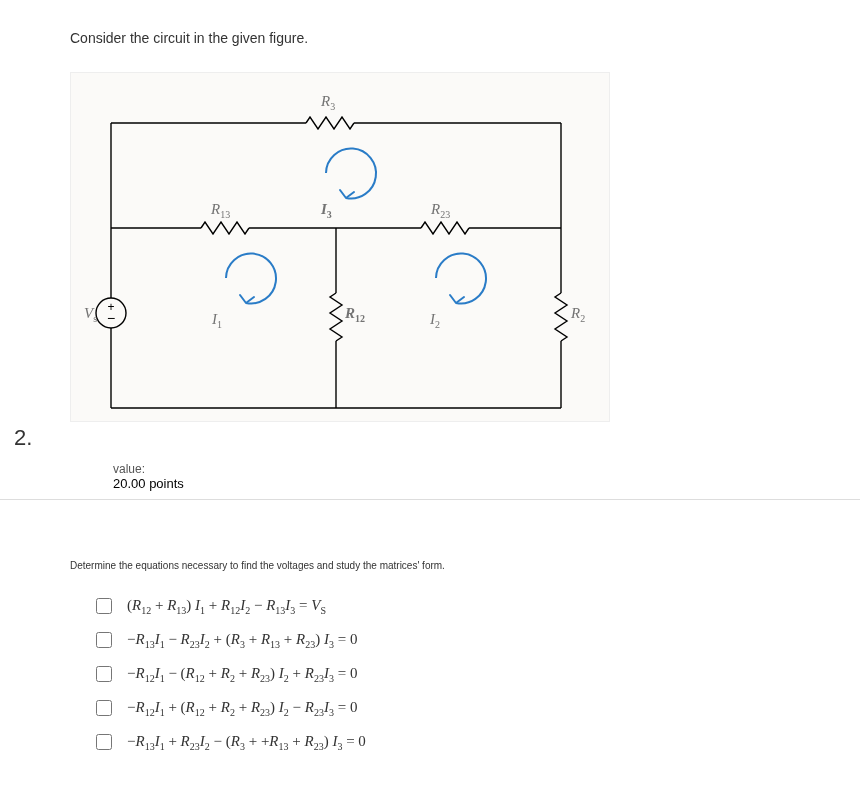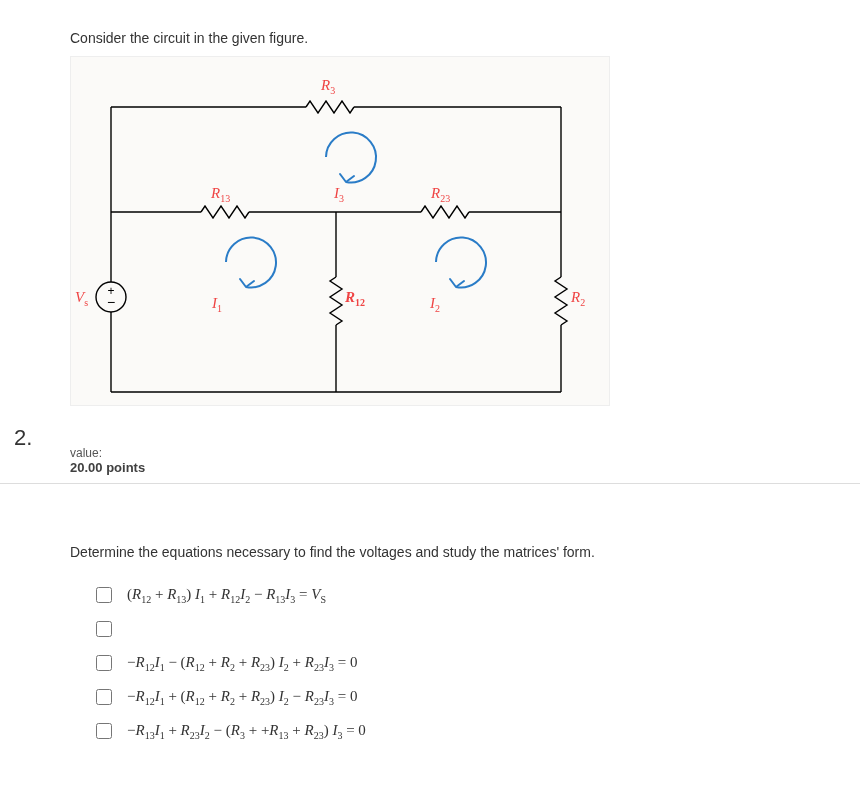--- a/index.html
+++ b/index.html
@@ -9,63 +9,64 @@
     color: #333;
     background: #fff;
     width: 860px;
   }
   .content {
     padding: 30px 20px 30px 70px;
     position: relative;
   }
   .intro {
     font-size: 14px;
-    margin: 0 0 10px 0;
+    margin: 0 0 26px 0;
   }
   .figure-box {
     width: 540px;
     height: 350px;
     background: #fbfaf8;
     border: 1px solid #eee;
     position: relative;
     margin-bottom: 40px;
   }
   .figure-box svg {
     position: absolute;
     top: 0; left: 0;
   }
   .lbl {
     position: absolute;
     font-family: "Times New Roman", serif;
     font-style: italic;
     font-size: 15px;
-    color: #ef4444;
+    color: #737373;
   }
   .sub { font-size: 10px; vertical-align: sub; font-style: normal;}
   .qnum {
     position: absolute;
     left: 14px;
     top: 425px;
     font-size: 22px;
     color: #333;
   }
   .meta {
     font-size: 12px;
     color: #555;
     margin-bottom: 8px;
-  }
-  .meta .pts { font-size: 13px; color:#404040;font-weight:bold; }
+    margin-left: 43px;
+  }
+  .meta .pts { font-size: 13px; color:#000000; }
   .divider {
     border: none;
     border-top: 1px solid #ddd;
     margin: 6px 0 60px -70px;
     width: 860px;
   }
   .prompt {
-    font-size: 14px;
+    font-size: 10px;
     margin-bottom: 24px;
   }
   .options {
     padding-left: 22px;
   }
   .opt {
     display: flex;
     align-items: center;
     gap: 12px;
     margin-bottom: 12px;
@@ -137,30 +138,30 @@
     </span>
     <span class="lbl" style="left:360px; top:128px;">
       <span>R</span><span class="sub">23</span>
     </span>
     <span class="lbl" style="left:274px; top:232px;font-weight:bold;">
       <span>R</span><span class="sub">12</span>
     </span>
     <span class="lbl" style="left:500px; top:232px;">
       <span>R</span><span class="sub">2</span>
     </span>
-    <span class="lbl" style="left:4px; top:232px;">
+    <span class="lbl" style="left:13px; top:232px;">
       <span>V</span><span class="sub">s</span>
     </span>
     <span class="lbl" style="left:141px; top:238px;">
       <span>I</span><span class="sub">1</span>
     </span>
     <span class="lbl" style="left:351px; top:238px;margin-left:8px;">
       <span>I</span><span class="sub">2</span>
     </span>
-    <span class="lbl" style="left:263px; top:128px;">
+    <span class="lbl" style="left:250px; top:128px;font-weight:bold;">
       <span>I</span><span class="sub">3</span>
     </span>
   </div>
 
   <div class="qnum">2.</div>
 
   <div class="meta">
     <div>value:</div>
     <div class="pts">20.00 points</div>
   </div>
@@ -174,20 +175,23 @@
 
     <label class="opt">
       <input type="checkbox" style="">
       <span class="eq">
         (<i>R</i><span class="ss">12</span> + <i>R</i><span class="ss">13</span>) <i>I</i><span class="ss">1</span> + <i>R</i><span class="ss">12</span><i>I</i><span class="ss">2</span> − <i>R</i><span class="ss">13</span><i>I</i><span class="ss">3</span> = <i>V</i><span class="ss">S</span>
       </span>
     </label>
 
     <label class="opt">
       <input type="checkbox" style="">
+      <span class="eq">
+        −<i>R</i><span class="ss">13</span><i>I</i><span class="ss">1</span> − <i>R</i><span class="ss">23</span><i>I</i><span class="ss">2</span> + (<i>R</i><span class="ss">3</span> + <i>R</i><span class="ss">13</span> + <i>R</i><span class="ss">23</span>) <i>I</i><span class="ss">3</span> = 0
+      </span>
     </label>
 
     <label class="opt">
       <input type="checkbox" style="">
       <span class="eq">
         −<i>R</i><span class="ss">12</span><i>I</i><span class="ss">1</span> − (<i>R</i><span class="ss">12</span> + <i>R</i><span class="ss">2</span> + <i>R</i><span class="ss">23</span>) <i>I</i><span class="ss">2</span> + <i>R</i><span class="ss">23</span><i>I</i><span class="ss">3</span> = 0
       </span>
     </label>
 
     <label class="opt">

